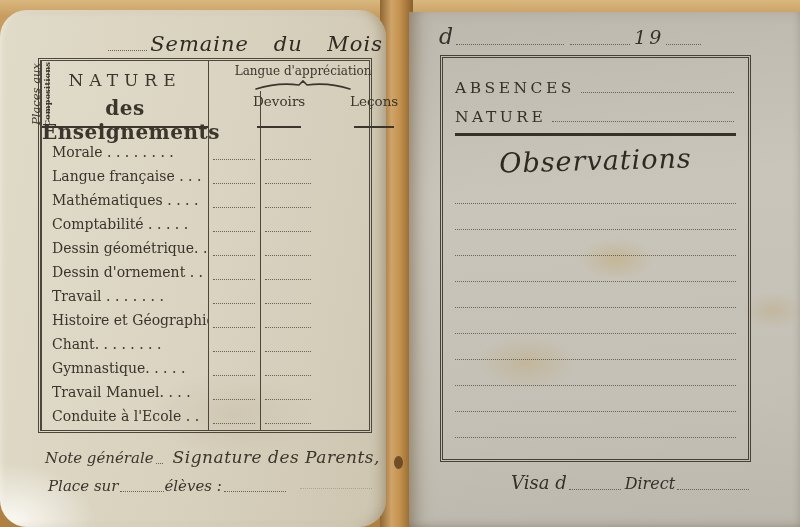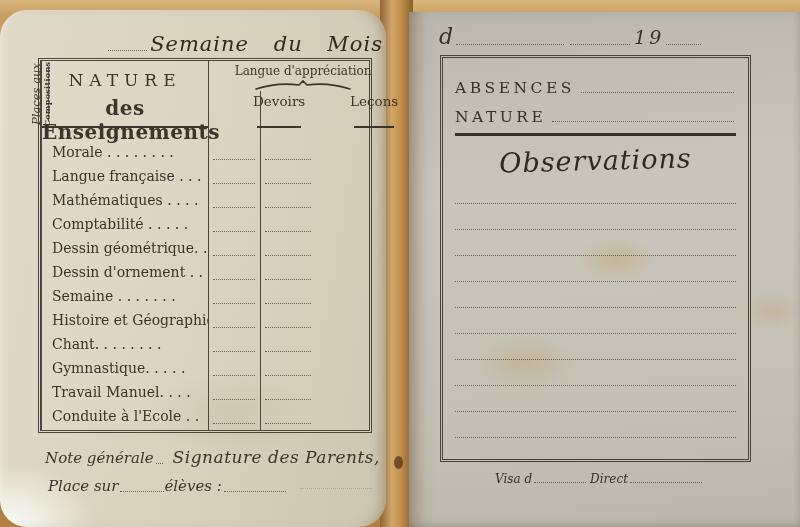--- a/index.html
+++ b/index.html
@@ -94,24 +94,24 @@
   .abs-row{display:flex;align-items:flex-end;height:29px;}
   .abs-row .lbl{font-size:15.5px;letter-spacing:3.5px;white-space:nowrap;}
   .abs-row .dot{flex:1;margin:0 2px 4px 6px;}
   .thick-rule{height:2.5px;background:#36312a;margin-top:7px;}
   .obs-title{text-align:center;font-style:italic;font-size:27px;letter-spacing:1px;margin-top:9px;
     transform:rotate(-1.5deg);color:#2e2922;}
   .ruled{position:absolute;left:12px;right:12px;top:145px;bottom:21px;
     display:flex;flex-direction:column;justify-content:space-between;}
   .rline{height:0;border-top:1.5px dotted #6b6552;}
   .rp-visa{position:absolute;left:86px;top:460px;}
-  .rp-visa .lbl{font-style:italic;font-size:12px;white-space:nowrap;}
+  .rp-visa .lbl{font-style:italic;font-size:18px;white-space:nowrap;margin-left:16px;}
   .rp-visa .d1{width:52px;margin:0 0 3px 2px;}
   .rp-visa .d2{width:72px;margin:0 0 3px 2px;}
-  .rp-visa .lbl2{font-style:italic;font-size:12px;margin-left:4px;white-space:nowrap;}
+  .rp-visa .lbl2{font-style:italic;font-size:16px;margin-left:4px;white-space:nowrap;}
 </style>
 </head>
 <body>
 
 <div class="photo">
 
   <div class="binding"></div>
 
   <div class="page page-left">
 
@@ -207,21 +207,21 @@
           <div class="gt-row">
               <div class="gt-rl">Dessin d'ornement . .</div>
               <div class="gt-rc c1">
                 <span class="dotseg"></span>
               </div>
               <div class="gt-rc c2">
                 <span class="dotseg"></span>
               </div>
             </div>
           <div class="gt-row">
-              <div class="gt-rl">Semaine . . . . . . .</div>
+              <div class="gt-rl">Travail . . . . . . .</div>
               <div class="gt-rc c1">
                 <span class="dotseg"></span>
               </div>
               <div class="gt-rc c2">
                 <span class="dotseg"></span>
               </div>
             </div>
           <div class="gt-row">
               <div class="gt-rl">Histoire et Géographie</div>
               <div class="gt-rc c1">

